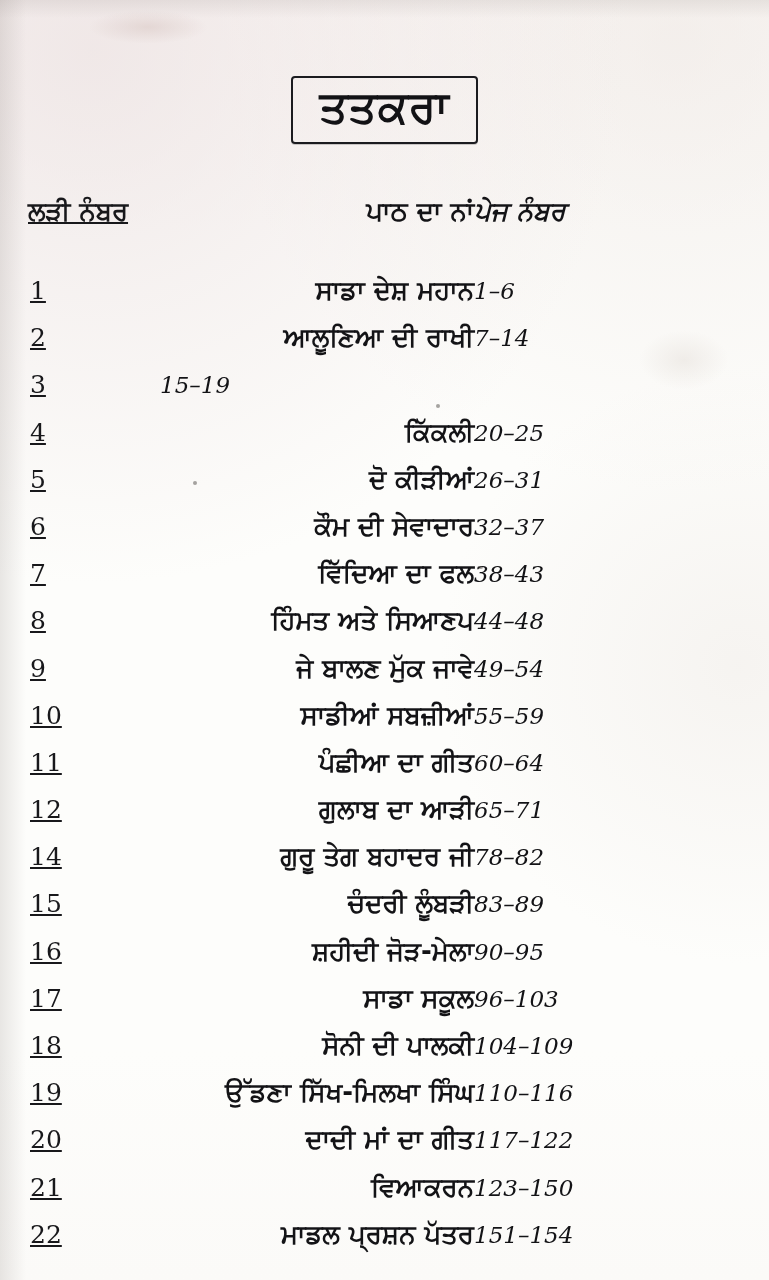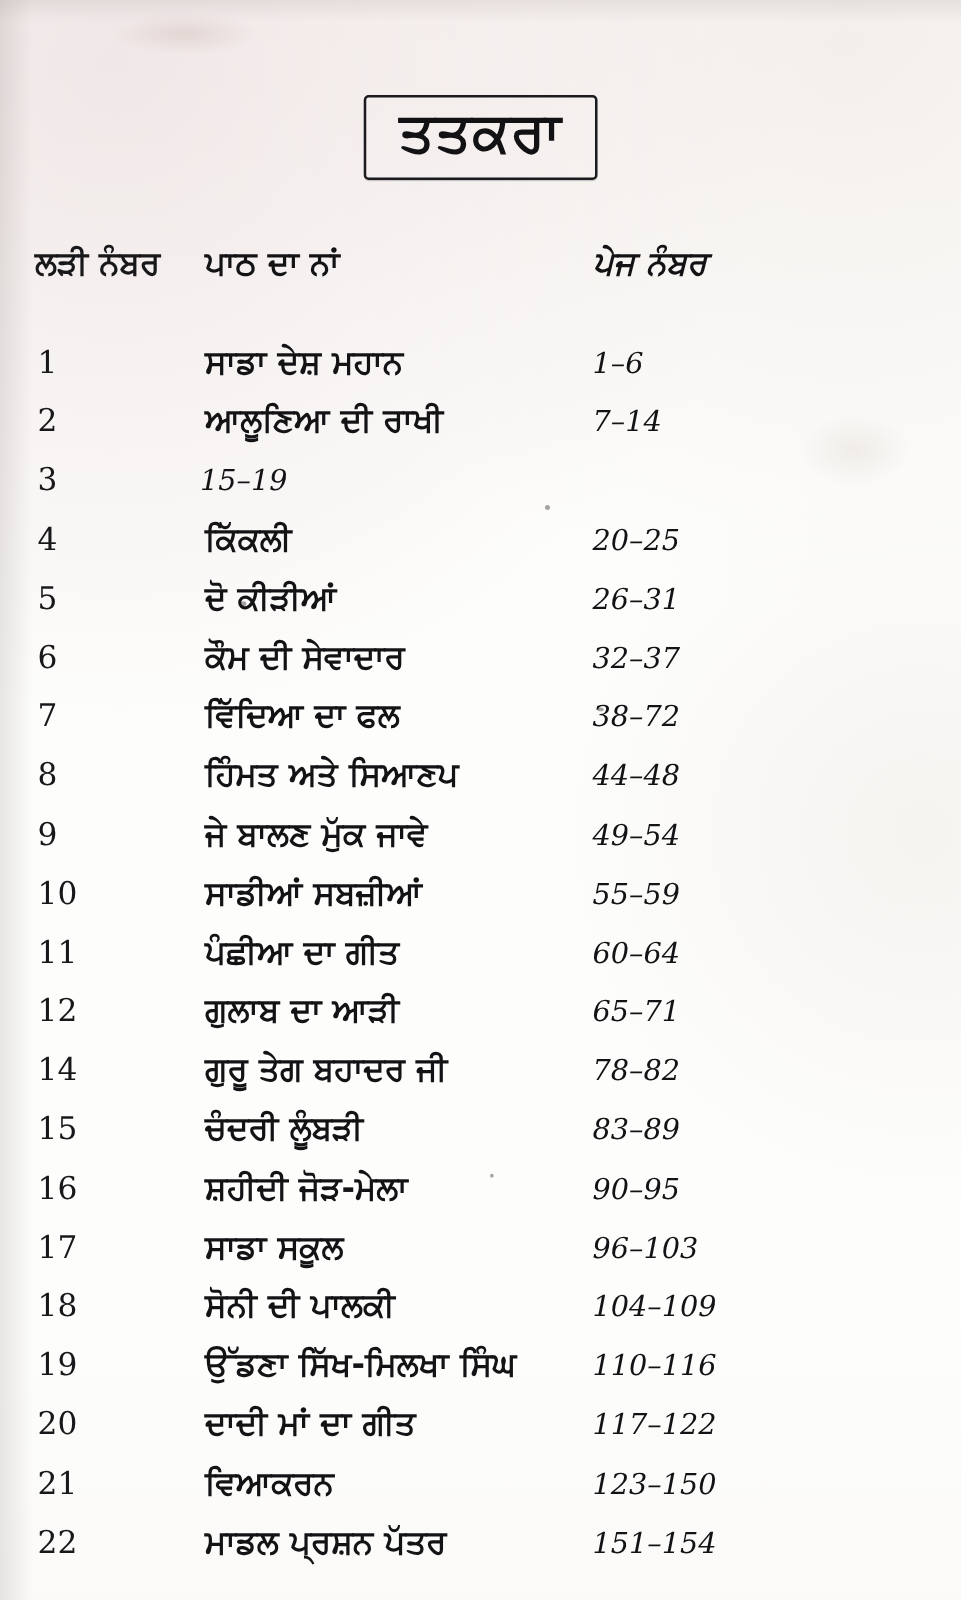--- a/index.html
+++ b/index.html
@@ -101,20 +101,21 @@
   .row.header {
     height: 50px;
   }
   .col-no {
     width: 160px;
     padding-left: 28px;
     box-sizing: border-box;
     font-size: 25px;
     font-weight: 600;
     color: #18181b;
+    text-decoration: underline;
   }
   .col-title {
     width: 310px;
     font-size: 26px;
     font-weight: 600;
     color: #131316;
     white-space: nowrap;
   }
   .col-page {
     flex: 1;
@@ -136,21 +137,21 @@
     font-family: "DejaVu Serif", serif;
     padding-left: 30px;
   }
   .col-page.pg {
     font-family: "DejaVu Serif", serif;
     font-weight: 500;
     font-size: 23px;
     margin-top: 32px;
   }
   .row.header .col-title { padding-left: 4px; }
-  .row .col-title { padding-left: 4px; }
+  .row .col-title { padding-left: 4px; text-align: right; }
   .row.header .col-page { padding-left: 0; }
 
   
   .dot {
     position: absolute;
     background: rgba(60,55,52,0.45);
     border-radius: 50%;
     z-index: 3;
   }
 </style>
@@ -204,21 +205,21 @@
       <div class="col-page pg">26–31</div>
     </div>
     <div class="row">
       <div class="col-no num">6</div>
       <div class="col-title">ਕੌਮ ਦੀ ਸੇਵਾਦਾਰ</div>
       <div class="col-page pg">32–37</div>
     </div>
     <div class="row">
       <div class="col-no num">7</div>
       <div class="col-title">ਵਿੱਦਿਆ ਦਾ ਫਲ</div>
-      <div class="col-page pg">38–72</div>
+      <div class="col-page pg">38–43</div>
     </div>
     <div class="row">
       <div class="col-no num">8</div>
       <div class="col-title">ਹਿੰਮਤ ਅਤੇ ਸਿਆਣਪ</div>
       <div class="col-page pg">44–48</div>
     </div>
     <div class="row">
       <div class="col-no num">9</div>
       <div class="col-title">ਜੇ ਬਾਲਣ ਮੁੱਕ ਜਾਵੇ</div>
       <div class="col-page pg">49–54</div>

